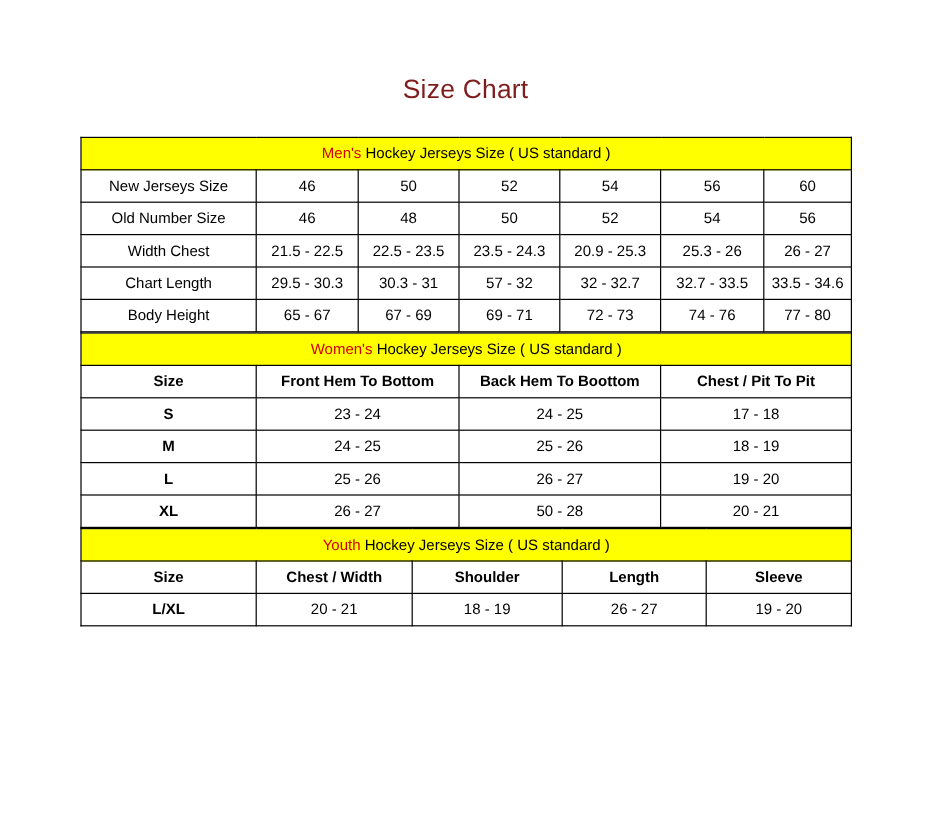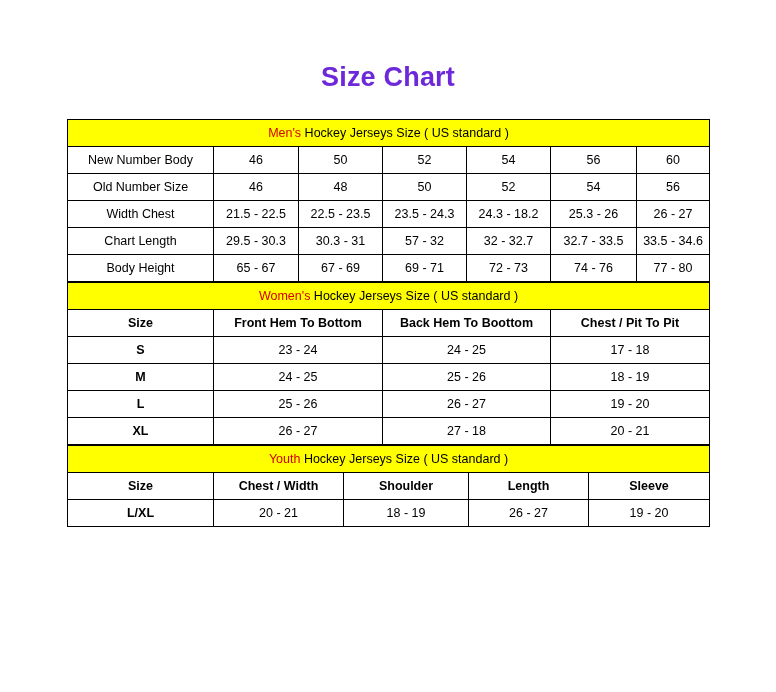--- a/index.html
+++ b/index.html
@@ -14,23 +14,23 @@
     color: #000000;
   }
   .page {
     position: relative;
     width: 776px;
     height: 692px;
     box-sizing: border-box;
   }
   .title {
     text-align: center;
-    color: #6d28d9;
-    font-size: 27px;
-    font-weight: bold;
+    color: #7f1d1d;
+    font-size: 22px;
+    font-weight: normal;
     padding-top: 62px;
     padding-bottom: 0;
     letter-spacing: 0.2px;
   }
   .chart-wrap {
     width: 642px;
     margin: 26px auto 0 auto;
   }
   table.size-table {
     border-collapse: collapse;
@@ -83,21 +83,21 @@
         <col style="width:86px">
         <col style="width:73px">
       </colgroup>
       <tbody>
         <tr>
           <td class="section-head" colspan="7">
             <span class="grp">Men's</span><span> Hockey Jerseys Size ( US standard )</span>
           </td>
         </tr>
         <tr>
-          <td class="row-label">New Number Body</td>
+          <td class="row-label">New Jerseys Size</td>
           <td>46</td>
           <td>50</td>
           <td>52</td>
           <td>54</td>
           <td>56</td>
           <td>60</td>
         </tr>
         <tr>
           <td class="row-label">Old Number Size</td>
           <td>46</td>
@@ -105,21 +105,21 @@
           <td>50</td>
           <td>52</td>
           <td>54</td>
           <td>56</td>
         </tr>
         <tr>
           <td class="row-label">Width Chest</td>
           <td>21.5 - 22.5</td>
           <td>22.5 - 23.5</td>
           <td>23.5 - 24.3</td>
-          <td>24.3 - 18.2</td>
+          <td>20.9 - 25.3</td>
           <td>25.3 - 26</td>
           <td>26 - 27</td>
         </tr>
         <tr>
           <td class="row-label">Chart Length</td>
           <td>29.5 - 30.3</td>
           <td>30.3 - 31</td>
           <td>57 - 32</td>
           <td>32 - 32.7</td>
           <td>32.7 - 33.5</td>
@@ -170,21 +170,21 @@
         </tr>
         <tr>
           <td class="row-label bold">L</td>
           <td>25 - 26</td>
           <td>26 - 27</td>
           <td>19 - 20</td>
         </tr>
         <tr>
           <td class="row-label bold">XL</td>
           <td>26 - 27</td>
-          <td>27 - 18</td>
+          <td>50 - 28</td>
           <td>20 - 21</td>
         </tr>
       </tbody>
     </table>
 
     <table class="size-table">
       <colgroup>
         <col style="width:146px">
         <col style="width:130px">
         <col style="width:125px">

